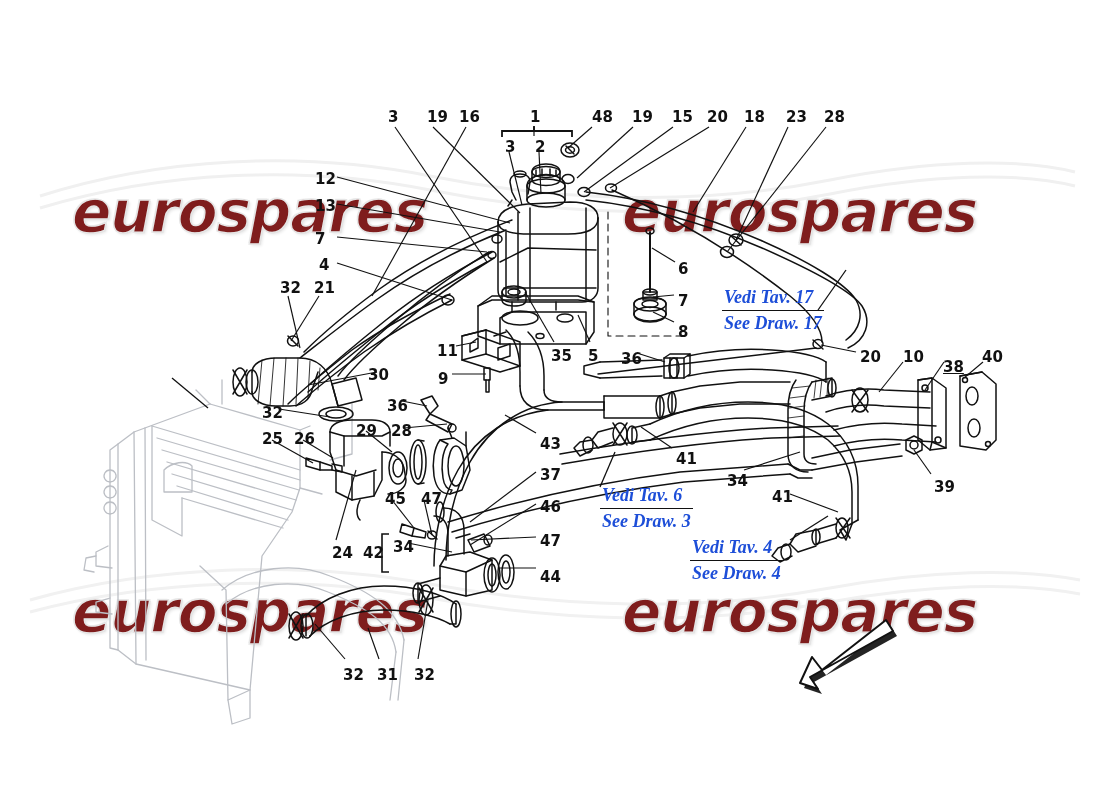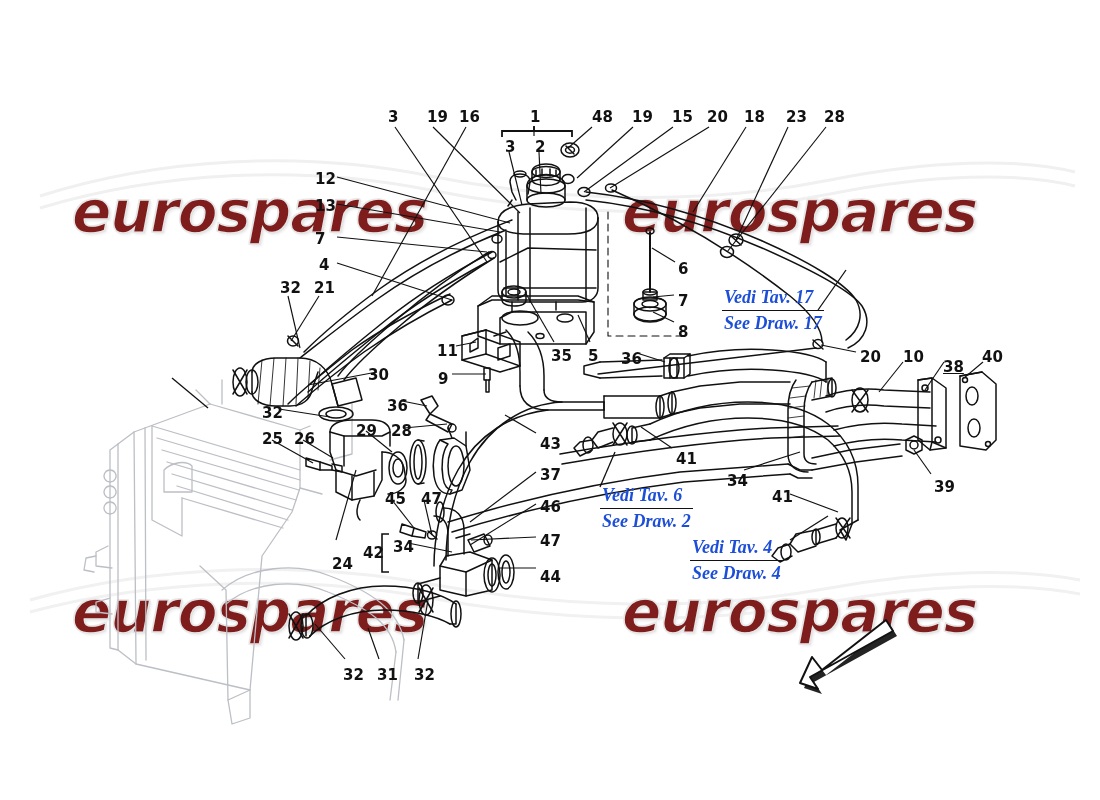--- a/index.html
+++ b/index.html
@@ -574,34 +574,34 @@
       <div class="lbl" style="left: 540px; top: 437px;">43</div>
       <div class="lbl" style="left: 676px; top: 452px;">41</div>
       <div class="lbl" style="left: 727px; top: 474px;">34</div>
       <div class="lbl" style="left: 934px; top: 480px;">39</div>
       <div class="lbl" style="left: 540px; top: 468px;">37</div>
       <div class="lbl" style="left: 385px; top: 492px;">45</div>
       <div class="lbl" style="left: 421px; top: 492px;">47</div>
       <div class="lbl" style="left: 540px; top: 500px;">46</div>
       <div class="lbl" style="left: 540px; top: 534px;">47</div>
       <div class="lbl" style="left: 772px; top: 490px;">41</div>
-      <div class="lbl" style="left: 332px; top: 546px; margin-top: 11px;">24</div>
+      <div class="lbl" style="left: 332px; top: 546px;">24</div>
       <div class="lbl" style="left: 363px; top: 546px;">42</div>
       <div class="lbl" style="left: 393px; top: 540px;">34</div>
       <div class="lbl" style="left: 540px; top: 570px;">44</div>
       <div class="lbl" style="left: 343px; top: 668px;">32</div>
       <div class="lbl" style="left: 377px; top: 668px;">31</div>
       <div class="lbl" style="left: 414px; top: 668px;">32</div>
       <div class="ref" style="left: 722px; top: 286px;">
         <span class="l1">Vedi Tav. 17</span>
         <span class="l2">See Draw. 17</span>
       </div>
       <div class="ref" style="left: 600px; top: 484px;">
         <span class="l1">Vedi Tav. 6</span>
-        <span class="l2">See Draw. 2</span>
+        <span class="l2">See Draw. 3</span>
       </div>
       <div class="ref" style="left: 690px; top: 536px;">
         <span class="l1">Vedi Tav. 4</span>
         <span class="l2">See Draw. 4</span>
       </div>
     </div>
 
 </div>
 
 </body></html>

